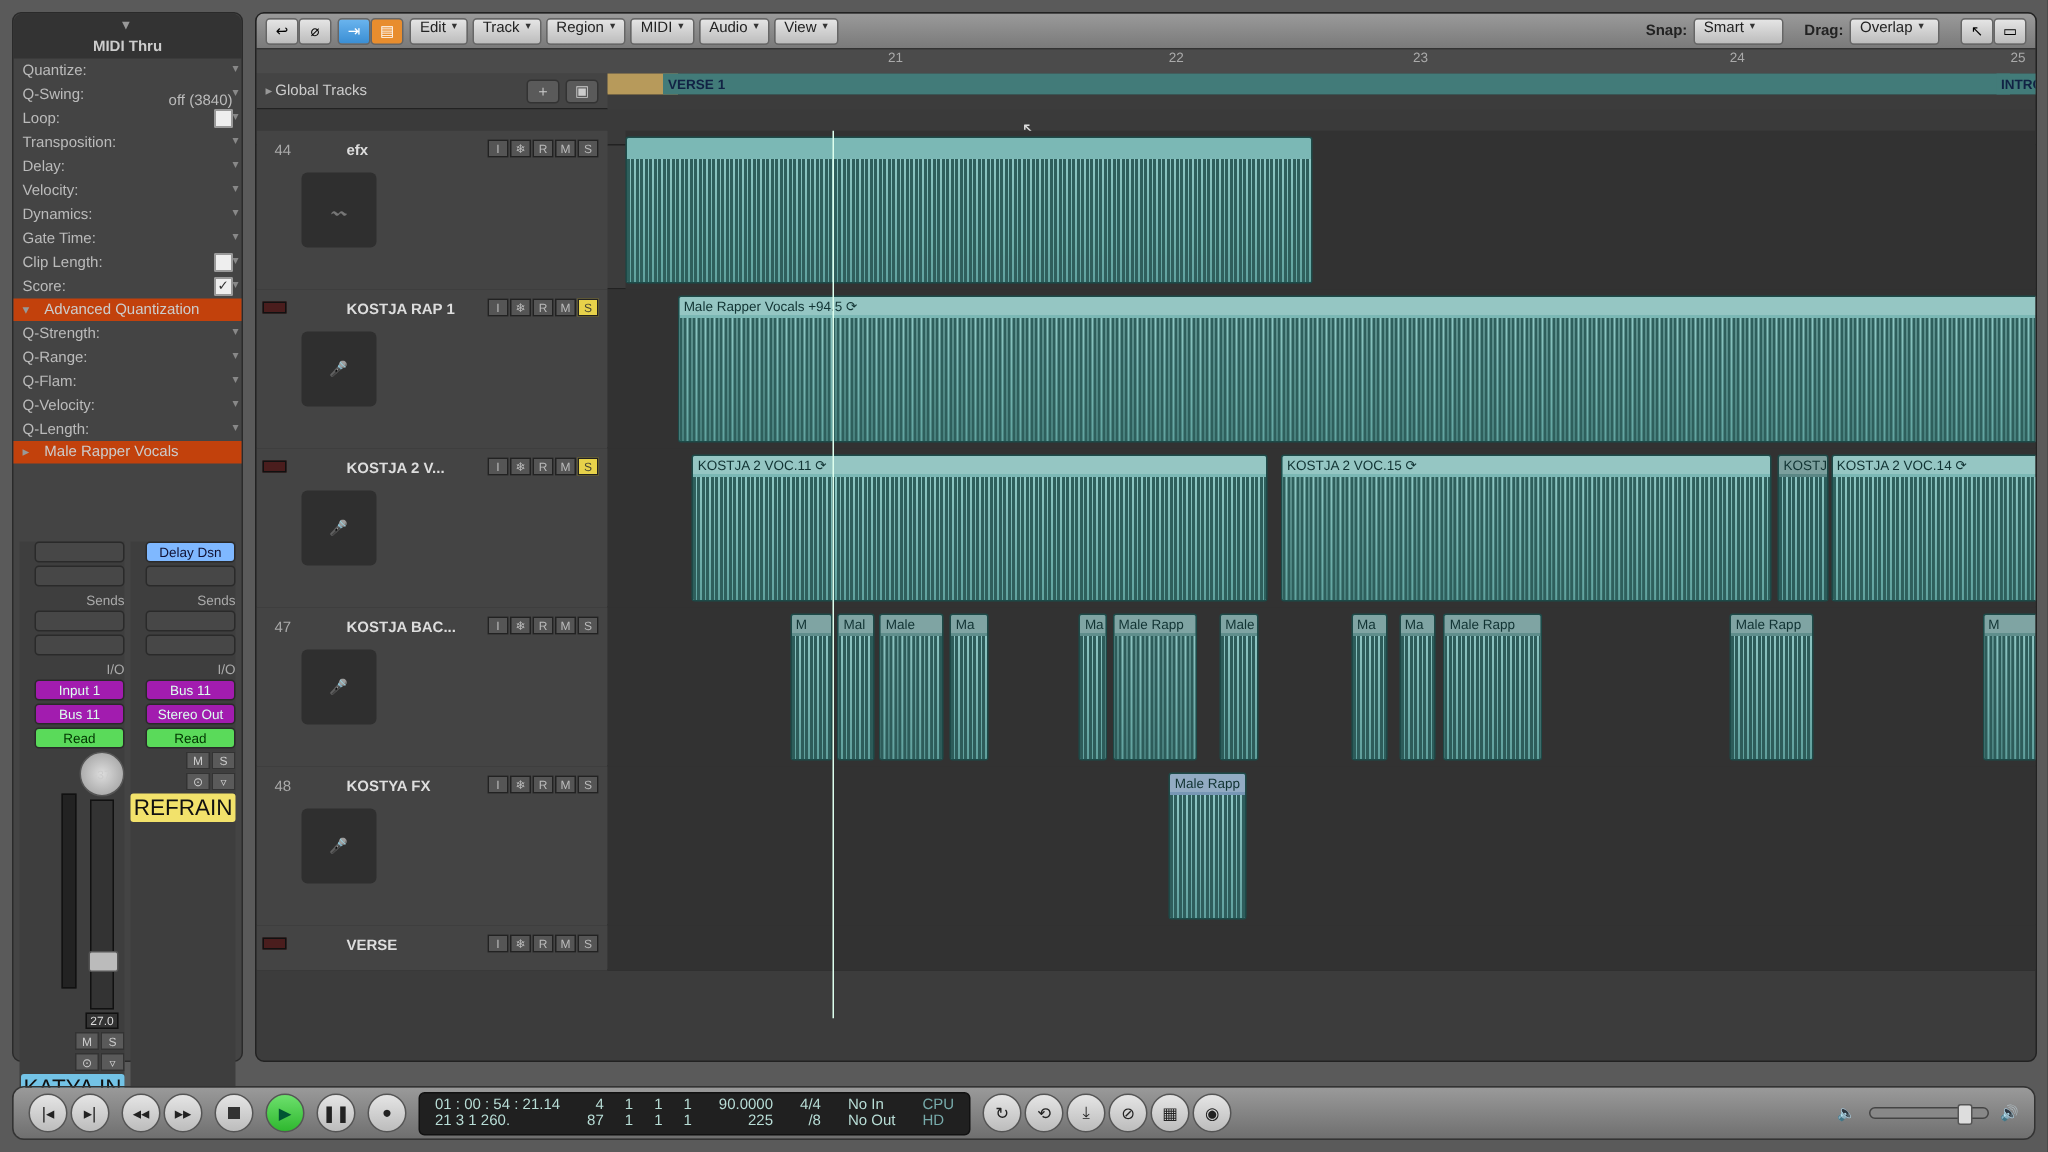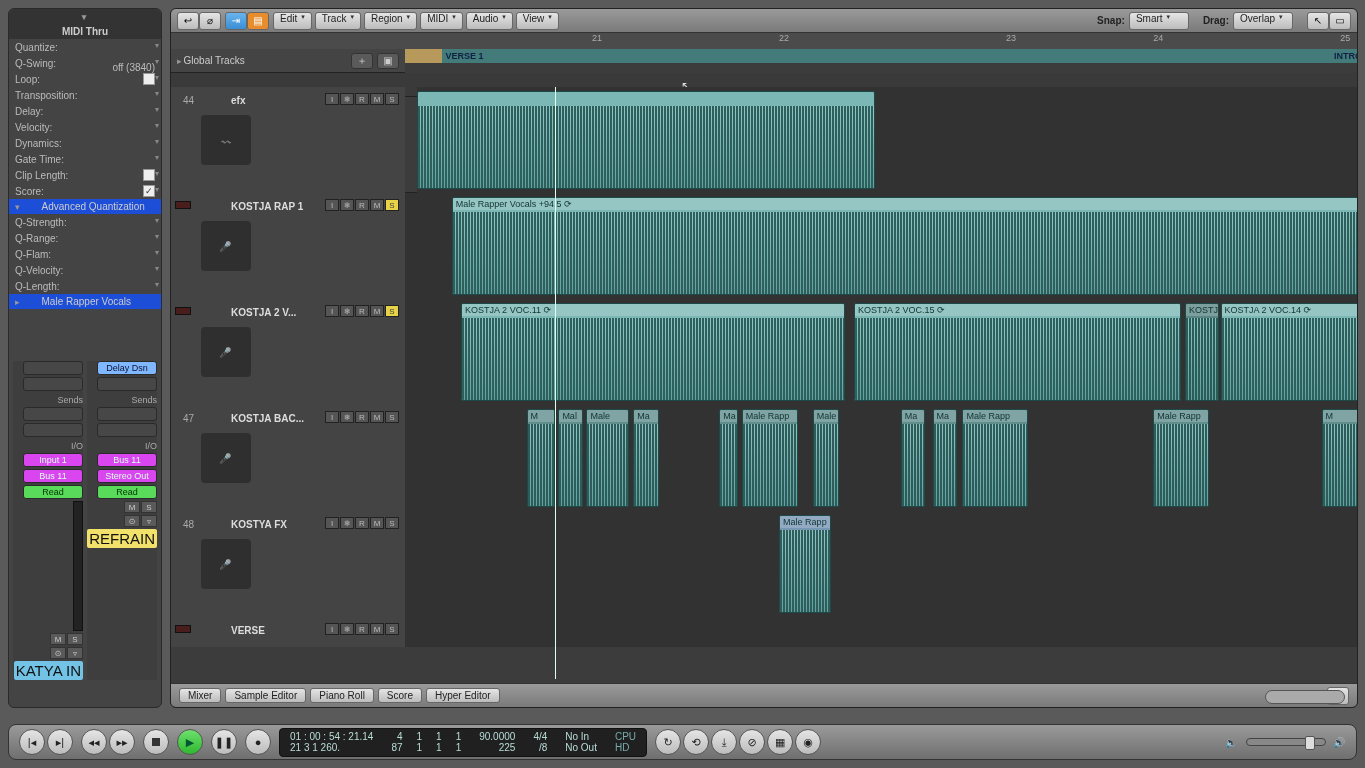--- a/index.html
+++ b/index.html
@@ -6,26 +6,26 @@
 body { background: #5a5a5a; width: 1365px; height: 768px; overflow: hidden; position: relative; }
 
 
 .inspector { position: absolute; left: 8px; top: 8px; width: 154px; height: 700px; background: #444; border: 1px solid #2a2a2a; border-radius: 6px; color: #ccc; }
 .insp-header { background: #333; color: #ccc; font-weight: bold; padding: 2px 6px; border-top-left-radius: 6px; border-top-right-radius: 6px; display: flex; align-items: center; gap: 4px; flex-direction: column; }
 .insp-row { height: 16px; display: flex; align-items: center; justify-content: flex-end; padding: 0 6px; color: #bbb; position: relative; }
 .insp-row .lbl { flex: 1; text-align: left; }
 .insp-arrow { position: absolute; right: 2px; top: 2px; color: #888; font-size: 8px; }
 .insp-check { width: 12px; height: 12px; background: #eee; border: 1px solid #999; display: inline-block; margin-left: 4px; }
 .insp-check.on::after { content: "✓"; font-size: 9px; color: #333; position: relative; left: 1px; top: -1px; }
-.insp-sub { background: #1d4ed8; padding: 2px 6px; color: #ccc; display: flex; align-items: flex-start; gap: 20px; }
+.insp-sub { background: #c2410c; padding: 2px 6px; color: #ccc; display: flex; align-items: flex-start; gap: 8px; }
 .mixer-mini { display: flex; gap: 4px; padding: 4px; }
 .chstrip { flex: 1; background: #3e3e3e; display: flex; flex-direction: column; align-items: flex-end; gap: 2px; margin-top: 48px; }
 .chstrip .slot { width: 60px; height: 14px; background: #474747; border: 1px solid #2a2a2a; border-radius: 3px; color: #222; font-size: 9px; display: flex; align-items: center; justify-content: center; }
 .chstrip .slot.delay { background: #7fb8ff; color: #113; }
-.chstrip .slot.blue  { background: #d946ef; color: #dfe; }
+.chstrip .slot.blue  { background: #a21caf; color: #dfe; }
 .chstrip .slot.read  { background: #5ada5a; color: #030; }
 .chstrip .sends-lbl  { color: #aaa; font-size: 9px; margin-top: 2px; }
 .chstrip .io-lbl     { color: #aaa; font-size: 9px; margin-top: 2px; }
 .meter-bar { width: 10px; height: 130px; background: #222; border: 1px solid #111; }
 .fader-slot { width: 16px; height: 140px; background: #333; border: 1px solid #111; position: relative; }
 .fader-cap { position: absolute; left: -2px; width: 20px; height: 14px; background: #bbb; border: 1px solid #555; border-radius: 2px; }
 .pan-knob { width: 30px; height: 30px; border-radius: 50%; background: radial-gradient(#ddd,#999); border: 1px solid #555; display: flex; align-items: center; justify-content: center; font-size: 8px; }
 .ms-row { display: flex; gap: 1px; }
 .ms-btn { width: 16px; height: 12px; background: #5a5a5a; border: 1px solid #333; color: #ccc; font-size: 8px; display: flex; align-items: center; justify-content: center; }
 .chstrip .botlabel { color: #111; font-size: 15px; padding: 1px 2px; border-radius: 2px; }
@@ -192,20 +192,27 @@
     <div class="slot"></div>
     <div class="sends-lbl">Sends</div>
     <div class="slot"></div>
     <div class="slot"></div>
     <div class="io-lbl">I/O</div>
     <div class="slot blue">Input 1</div>
     <div class="slot blue">Bus 11</div>
     <div class="slot read">Read</div>
     <div class="pan-area">
       <div class="meter-bar"></div>
+      <div style="display:flex;flex-direction:column;align-items:center;gap:2px;">
+        <div class="pan-knob">-37</div>
+        <div class="fader-slot">
+              <div class="fader-cap" style="top:100px;"></div>
+            </div>
+        <span class="db-badge">27.0</span>
+      </div>
     </div>
     <div class="ms-row">
       <div class="ms-btn">M</div>
       <div class="ms-btn">S</div>
     </div>
     <div class="ms-row">
       <div class="ms-btn">⊙</div>
       <div class="ms-btn">▿</div>
     </div>
     <div class="botlabel blue">KATYA IN</div>
@@ -287,21 +294,21 @@
     </div>
     <div class="tb-grp" style="margin-left:10px;">
       <div class="tb-btn">↖</div>
       <div class="tb-btn">▭</div>
     </div>
   </div>
 
   <div class="ruler" id="ruler" style="padding-left: 234px;">
       <span class="tick" style="left: 421.059px;">21</span>
       <span class="tick" style="left: 608.118px;">22</span>
-      <span class="tick" style="left: 835px;">23</span>
+      <span class="tick" style="left: 771px;">23</span>
       <span class="tick" style="left: 982.235px;">24</span>
       <span class="tick" style="left: 1169.29px;">25</span>
     </div>
 
   <div style="display:flex;">
     <div class="globaltracks" style="width:234px;">
       <span class="sel-chk"></span>
       <span>Global Tracks</span>
       <div style="flex:1"></div>
       <div class="gt-btn">＋</div>
@@ -490,32 +497,20 @@
        <div class="trk-btn">❄</div>
        <div class="trk-btn">R</div>
        <div class="trk-btn">M</div>
        <div class="trk-btn ">S</div>
      </div>
         </div>
         <div class="track-lane" style="height: 30px;"></div>
       </div>
     </div>
 
-  <div class="btm-tabs">
-    <div id="bt-tabs" style="display:flex; gap:4px;">
-        <div class="bt-tab">Mixer</div>
-        <div class="bt-tab">Sample Editor</div>
-        <div class="bt-tab">Piano Roll</div>
-        <div class="bt-tab">Score</div>
-        <div class="bt-tab">Hyper Editor</div>
-      </div>
-    <div style="flex:1;"></div>
-    <div class="tb-btn" style="border-radius:3px;">▥</div>
-    <div class="hzoom"></div>
-  </div>
 </div>
 
 <div class="transport">
   <div class="cluster">
     <div class="tp-btn">|◂</div>
     <div class="tp-btn">▸|</div>
   </div>
   <div class="cluster">
     <div class="tp-btn">◂◂</div>
     <div class="tp-btn">▸▸</div>

